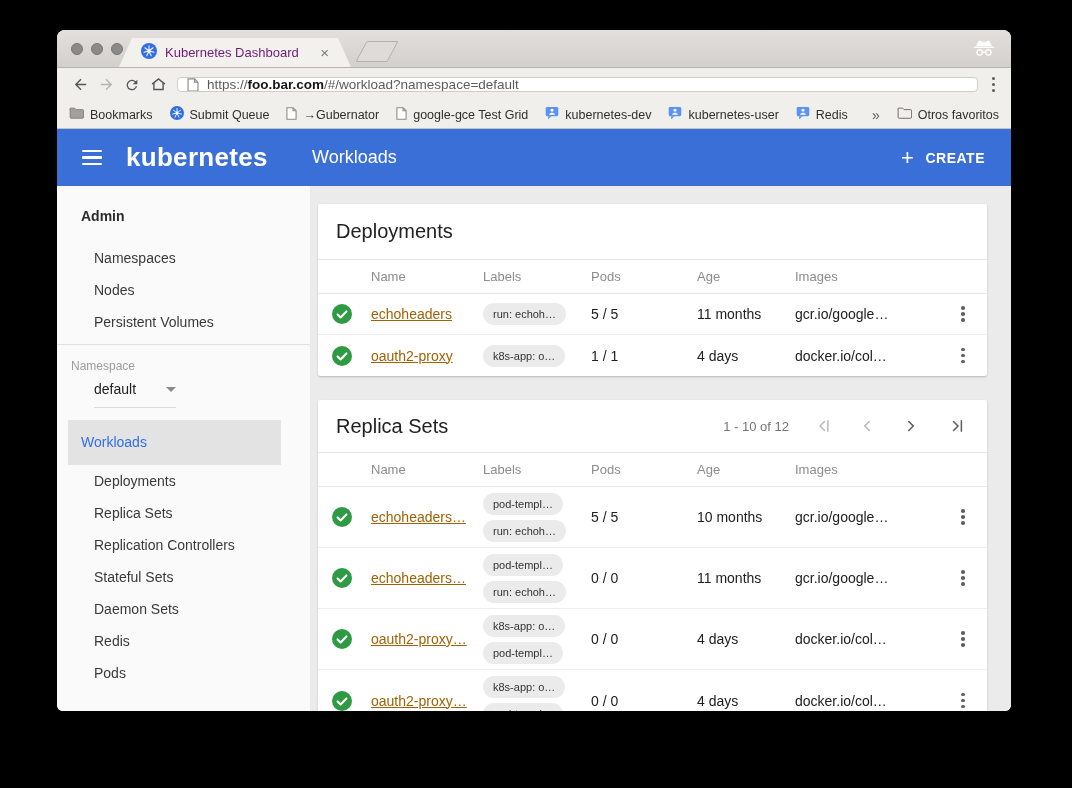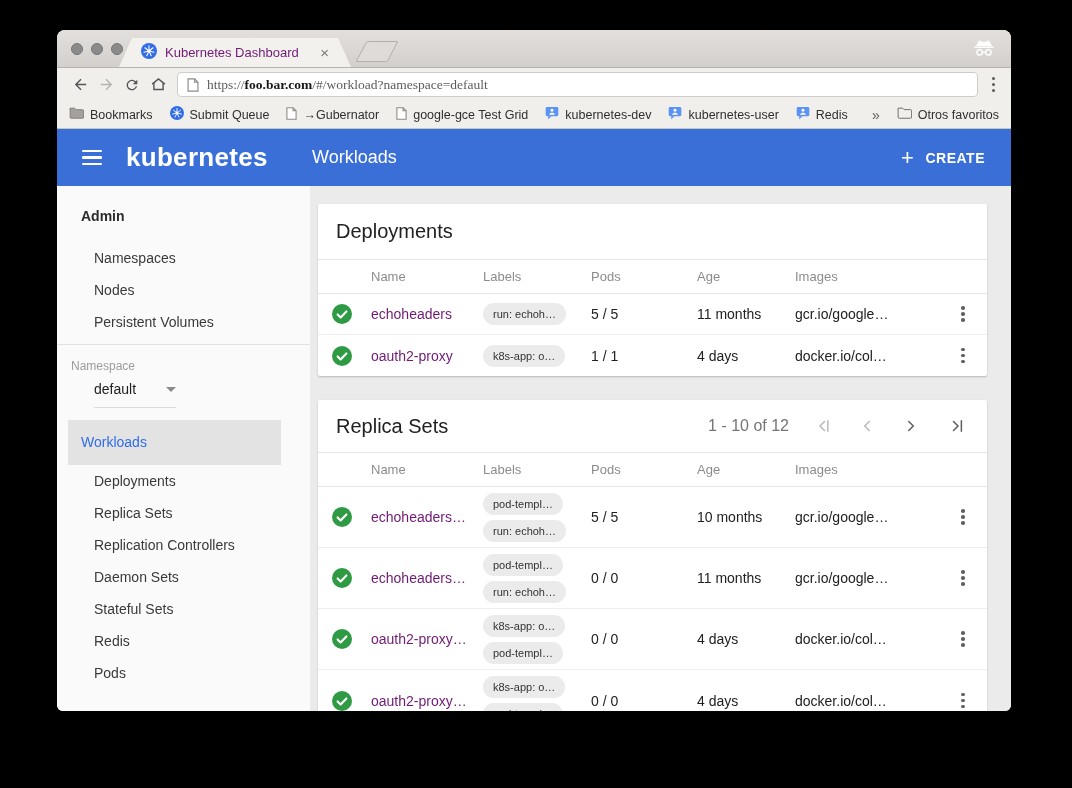--- a/index.html
+++ b/index.html
@@ -21,22 +21,22 @@
     display:flex; align-items:center; padding:0 22px; filter:drop-shadow(0 0 1px #a8a5a2); }
   .tab-title { font-size:13px; color:#701a75; margin-left:8px; white-space:nowrap; overflow:hidden; flex:1; }
   .tab-close { color:#7a7a7a; font-size:15px; margin-left:6px; }
   .newtab { position:absolute; left:304px; bottom:5px; width:32px; height:21px;
     background:#dedbd8; border:1px solid #b2afac; border-radius:2px; transform:skewX(-28deg); }
   .incog { position:absolute; right:14px; top:8px; }
 
   
   .toolbar { height:33px; background:#f1efec; display:flex; align-items:center; padding:0 10px; }
   .navbtn { width:26px; display:flex; justify-content:center; align-items:center; }
-  .omnibox { flex:1; height:25px; background:#fff; border:1px solid #cfccc9; border-radius:4px;
-    display:flex; align-items:center; padding:0 9px; margin:0 8px 0 6px; font-size:13.5px; overflow:hidden; white-space:nowrap;font-family:Liberation Serif, serif; }
+  .omnibox { flex:1; height:15px; background:#fff; border:1px solid #cfccc9; border-radius:4px;
+    display:flex; align-items:center; padding:0 9px; margin:0 8px 0 6px; font-size:13.5px; overflow:hidden; white-space:nowrap; }
   .url-scheme,.url-path { color:#5c5c5e; }
   .url-domain { color:#161618; font-weight:bold; }
   .menu-dots { display:flex; flex-direction:column; gap:2.5px; padding:4px 6px; }
   .menu-dots i { width:3.5px; height:3.5px; border-radius:50%; background:#5c5c5e; }
 
   
   .bookmarks { height:28px; background:#f1efec; border-bottom:1px solid #c6c3c0;
     display:flex; align-items:center; padding:0 12px; gap:17px; font-size:12.5px; color:#2f2f31; }
   .bm { display:flex; align-items:center; gap:6px; white-space:nowrap; }
   .bm-overflow { margin-left:auto; color:#5c5c5e; font-size:14px; }
@@ -65,36 +65,36 @@
     border-top:5px solid #8a8a8a; }
   .s-selected { margin:12px 0 0 11px; width:213px; height:45px; line-height:45px;
     background:#e3e3e3; padding-left:13px; color:#326de6; cursor:pointer; }
 
   .main { flex:1; background:#ebebeb; padding:18px 24px 0 8px; overflow:hidden; }
   .card { background:#fff; border-radius:2px; box-shadow:0 1px 2px rgba(0,0,0,.22); overflow:hidden; }
   .card + .card { margin-top:24px; }
   .card-head { display:flex; align-items:center; padding:0 10px 0 18px; }
   .card-head.h55 { height:55px; } .card-head.h52 { height:52px; }
   .card-title { font-size:20px; color:#212121; }
-  .pager { margin-left:auto; display:flex; align-items:center; color:#757575; font-size:16px; }
+  .pager { margin-left:auto; display:flex; align-items:center; color:#757575; font-size:13px; }
   .pager-text { margin-right:12px; }
   .pager-btn { width:44px; display:flex; justify-content:center; cursor:pointer; }
   .pager-btn.dis { color:#b9b9b9; }
   .pager-btn.en { color:#5f5f5f; }
 
   .thead, .trow { display:grid; grid-template-columns:48px 112px 108px 106px 98px 1fr 48px;
     align-items:center; }
   .thead { height:35px; border-top:1px solid #e6e6e6; border-bottom:1px solid #e6e6e6;
     color:#8c8c8c; font-size:13px; }
   .trow { font-size:14px; color:#212121; border-bottom:1px solid #eeeeee; }
   .trow:last-child { border-bottom:none; }
   .trow.h41 { height:41px; } .trow.h61 { height:61px; }
   .cell { padding-left:5px; overflow:hidden; white-space:nowrap; }
   .icon-cell { display:flex; justify-content:center; }
-  .link { color:#701a75; cursor:pointer; text-overflow:ellipsis; overflow:hidden; }
+  .link { color:#a16207; cursor:pointer; text-overflow:ellipsis; overflow:hidden;text-decoration:underline; }
   .chips { display:flex; flex-direction:column; gap:5px; align-items:flex-start; }
   .chip { background:#ebebeb; border-radius:12px; padding:5px 10px; font-size:11px; color:#333; white-space:nowrap; }
   .rowmenu { display:flex; flex-direction:column; gap:2.5px; align-items:center; cursor:pointer; }
   .rowmenu i { width:3.5px; height:3.5px; border-radius:50%; background:#616161; }
   .muted { color:#212121; }
 </style>
 </head>
 <body>
 
 <div class="stage">
@@ -277,22 +277,22 @@
       <div class="ns-label">Namespace</div>
       <div class="ns-select">
         <span>default</span>
         <span class="caret"></span>
       </div>
       <div class="s-selected">Workloads</div>
       <div class="s-list" style="margin-top:0;">
         <div class="s-item">Deployments</div>
         <div class="s-item">Replica Sets</div>
         <div class="s-item">Replication Controllers</div>
+        <div class="s-item">Stateful Sets</div>
         <div class="s-item">Daemon Sets</div>
-        <div class="s-item">Stateful Sets</div>
         <div class="s-item">Redis</div>
         <div class="s-item">Pods</div>
       </div>
     </div>
 
     <div class="main">
 
       <div class="card">
         <div class="card-head h55">
           <span class="card-title">Deployments</span>

